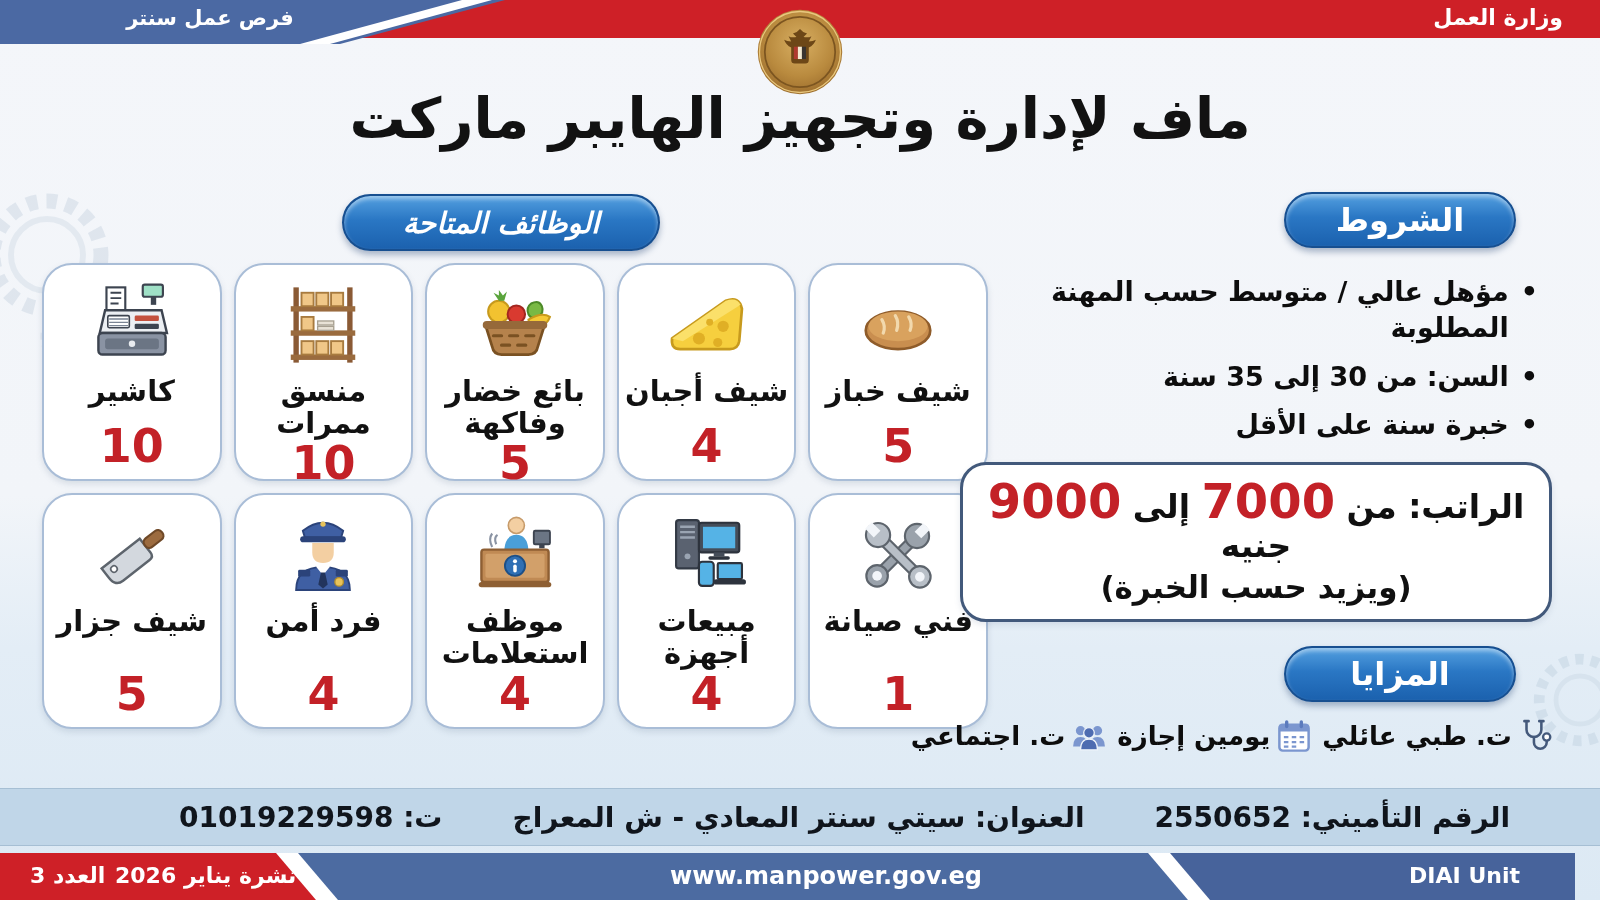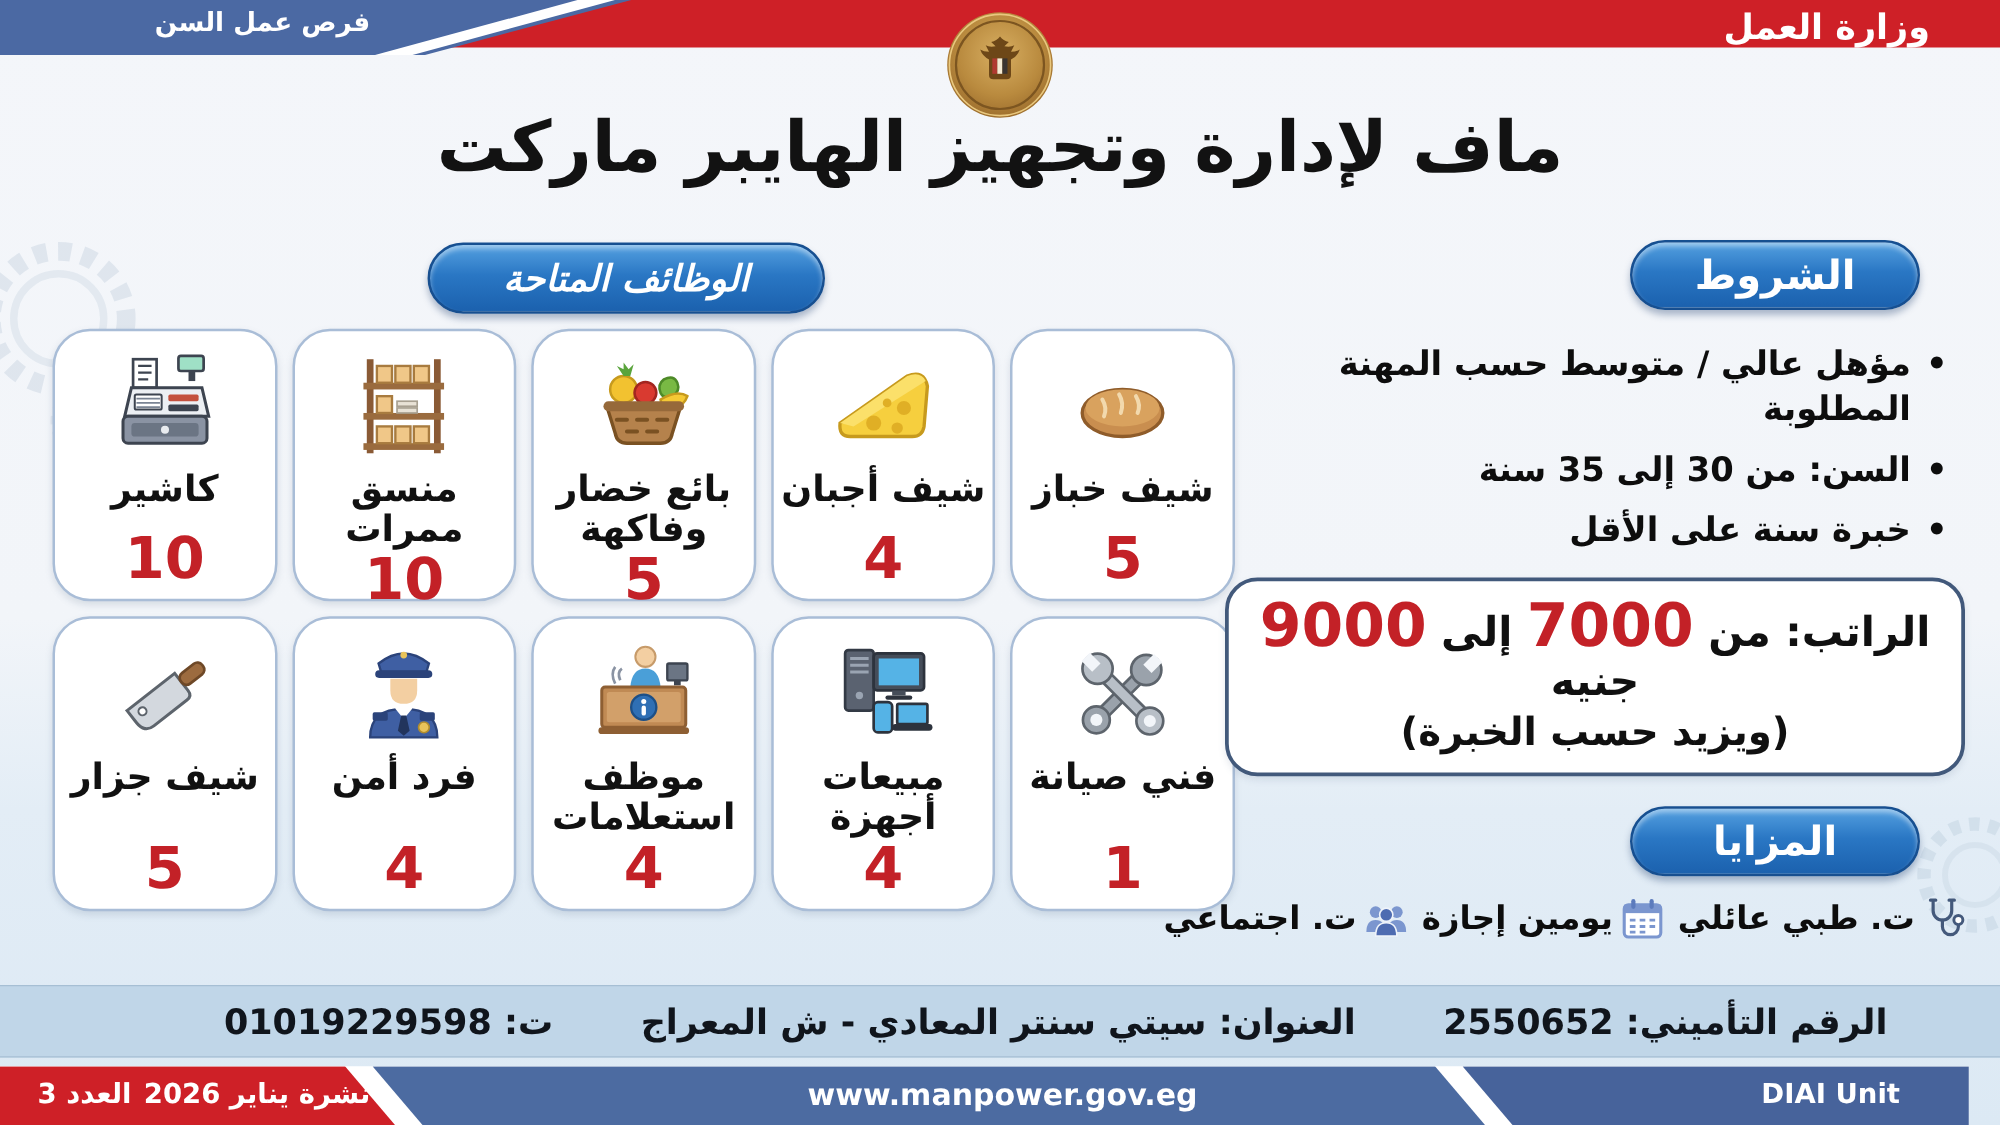--- a/index.html
+++ b/index.html
@@ -11,21 +11,21 @@
   .wm { position:absolute; opacity:.5; pointer-events:none; }
 
   
   .topbar { position:absolute; top:0; left:0; width:1600px; height:46px; }
   .topbar .red { position:absolute; top:0; left:0; width:1600px; height:38px; background:#ce2027; }
   .topbar .blue { position:absolute; top:0; left:0; width:505px; height:44px; background:#4b69a3;
                   clip-path:polygon(0 0,505px 0,340px 44px,0 44px); }
   .topbar .slash { position:absolute; top:0; left:0; width:520px; height:44px; background:#fff;
                   clip-path:polygon(462px 0,492px 0,330px 44px,300px 44px); }
   .badge-left { position:absolute; top:6px; left:95px; width:230px; text-align:center; color:#fff; font-weight:bold; font-size:21px; }
-  .badge-right { position:absolute; top:5px; right:56px; color:#fff; font-weight:bold; font-size:28px; }
+  .badge-right { position:absolute; top:5px; right:37px; color:#fff; font-weight:bold; font-size:22px; }
 
   .seal { position:absolute; top:8px; left:756px; width:88px; height:88px; }
 
   
   .main-title { position:absolute; top:86px; left:0; width:1600px; text-align:center;
                 font-size:56px; font-weight:bold; color:#121212; direction:rtl; }
 
   
   .pill { background:linear-gradient(180deg,#54a0e0 0%,#2a77c4 45%,#1b61ae 100%);
           border:2px solid #174f90; border-radius:30px; color:#fff; font-weight:bold;
@@ -39,21 +39,21 @@
                gap:12px 12px; direction:rtl; }
   .job-card { background:#fff; border:2px solid #a9bdd7; border-radius:30px;
               box-shadow:0 3px 6px rgba(90,110,140,.18);
               display:flex; flex-direction:column; align-items:center; justify-content:flex-start;
               padding:14px 6px 10px; }
   .job-icon { height:92px; display:flex; align-items:center; justify-content:center; flex:0 0 auto; }
   .job-title { direction:rtl; text-align:center; font-size:29px; font-weight:bold; color:#111; line-height:1.12; margin-top:4px; }
   .job-count { font-size:46px; font-weight:bold; color:#c32127; line-height:1; margin-top:auto; }
 
   
-  .right-col { position:absolute; top:192px; left:980px; width:592px; direction:rtl; }
+  .right-col { position:absolute; top:192px; left:960px; width:592px; direction:rtl; }
   .cond-pill { width:232px; height:56px; font-size:32px; margin:0 36px 0 auto; }
   .cond-list { margin:26px 14px 0 0; }
   .cond-item { display:flex; gap:12px; font-size:27px; font-weight:bold; color:#0d0d0d; line-height:1.35; margin-bottom:12px; }
   .cond-item .dot { font-size:27px; line-height:1.35; }
   .salary-box { margin-top:18px; background:#fff; border:3px solid #42597b; border-radius:26px;
                 padding:12px 14px 14px; text-align:center; box-shadow:0 3px 6px rgba(90,110,140,.15); }
   .salary-line { font-size:33px; font-weight:bold; color:#101010; direction:rtl; }
   .salary-line .num { color:#c32127; font-size:48px; line-height:1;text-align:center; }
   .salary-note { font-size:31px; font-weight:bold; color:#101010; margin-top:4px; }
   .benefits-pill { width:232px; height:56px; font-size:32px; margin:24px 36px 0 auto; }
@@ -68,21 +68,21 @@
                    gap:70px; padding:0 90px 0 40px; font-size:28px; font-weight:bold; color:#10151c; }
   .contact-strip .seg { white-space:nowrap; }
 
   
   .footer { position:absolute; bottom:0; left:0; width:1575px; height:47px; background:#fff; }
   .footer .f-red { position:absolute; inset:0; background:#ce2027; clip-path:polygon(0 0,276px 0,316px 47px,0 47px); }
   .footer .f-blue1 { position:absolute; inset:0; background:#4c6ba1; clip-path:polygon(298px 0,1148px 0,1188px 47px,338px 47px); }
   .footer .f-blue2 { position:absolute; inset:0; background:#47639b; clip-path:polygon(1170px 0,1600px 0,1600px 47px,1210px 47px); }
   .f-issue { position:absolute; top:10px; left:30px; color:#fff; font-weight:bold; font-size:22px; direction:rtl; }
   .f-bulletin { position:absolute; top:10px; left:115px; color:#fff; font-weight:bold; font-size:22px; direction:rtl; }
-  .f-site { position:absolute; top:9px; left:646px; color:#fff; font-weight:bold; font-size:24px; }
+  .f-site { position:absolute; top:9px; left:670px; color:#fff; font-weight:bold; font-size:24px; }
   .f-unit { position:absolute; top:10px; right:55px; color:#fff; font-weight:bold; font-size:22px; }
 </style>
 </head>
 <body>
 
 <div class="page">
 
   <svg class="wm" style="top:180px; left:-28px; width:150px; height:150px;" viewBox="0 0 100 100">
     <circle cx="50" cy="50" r="36" fill="none" stroke="#ccd7e3" stroke-width="10" stroke-dasharray="7 6"></circle>
     <circle cx="50" cy="50" r="24" fill="none" stroke="#d4dee8" stroke-width="4"></circle>
@@ -92,21 +92,21 @@
   </svg>
   <svg class="wm" style="top:640px; left:1520px; width:120px; height:120px;" viewBox="0 0 100 100">
     <circle cx="50" cy="50" r="34" fill="none" stroke="#c3d4e2" stroke-width="9" stroke-dasharray="7 6"></circle>
     <circle cx="50" cy="50" r="20" fill="none" stroke="#cddbe7" stroke-width="4"></circle>
   </svg>
 
   <div class="topbar">
     <div class="red"></div>
     <div class="blue"></div>
     <div class="slash"></div>
-    <div class="badge-left" dir="rtl">فرص عمل السن</div>
+    <div class="badge-left" dir="rtl">فرص عمل سنتر</div>
     <div class="badge-right" dir="rtl">وزارة العمل</div>
   </div>
 
   <svg class="seal" viewBox="0 0 100 100">
     <defs>
       <radialGradient id="gold" cx="50%" cy="40%" r="65%">
         <stop offset="0%" stop-color="#d8af62"></stop>
         <stop offset="60%" stop-color="#b98a3e"></stop>
         <stop offset="100%" stop-color="#97682a"></stop>
       </radialGradient>

